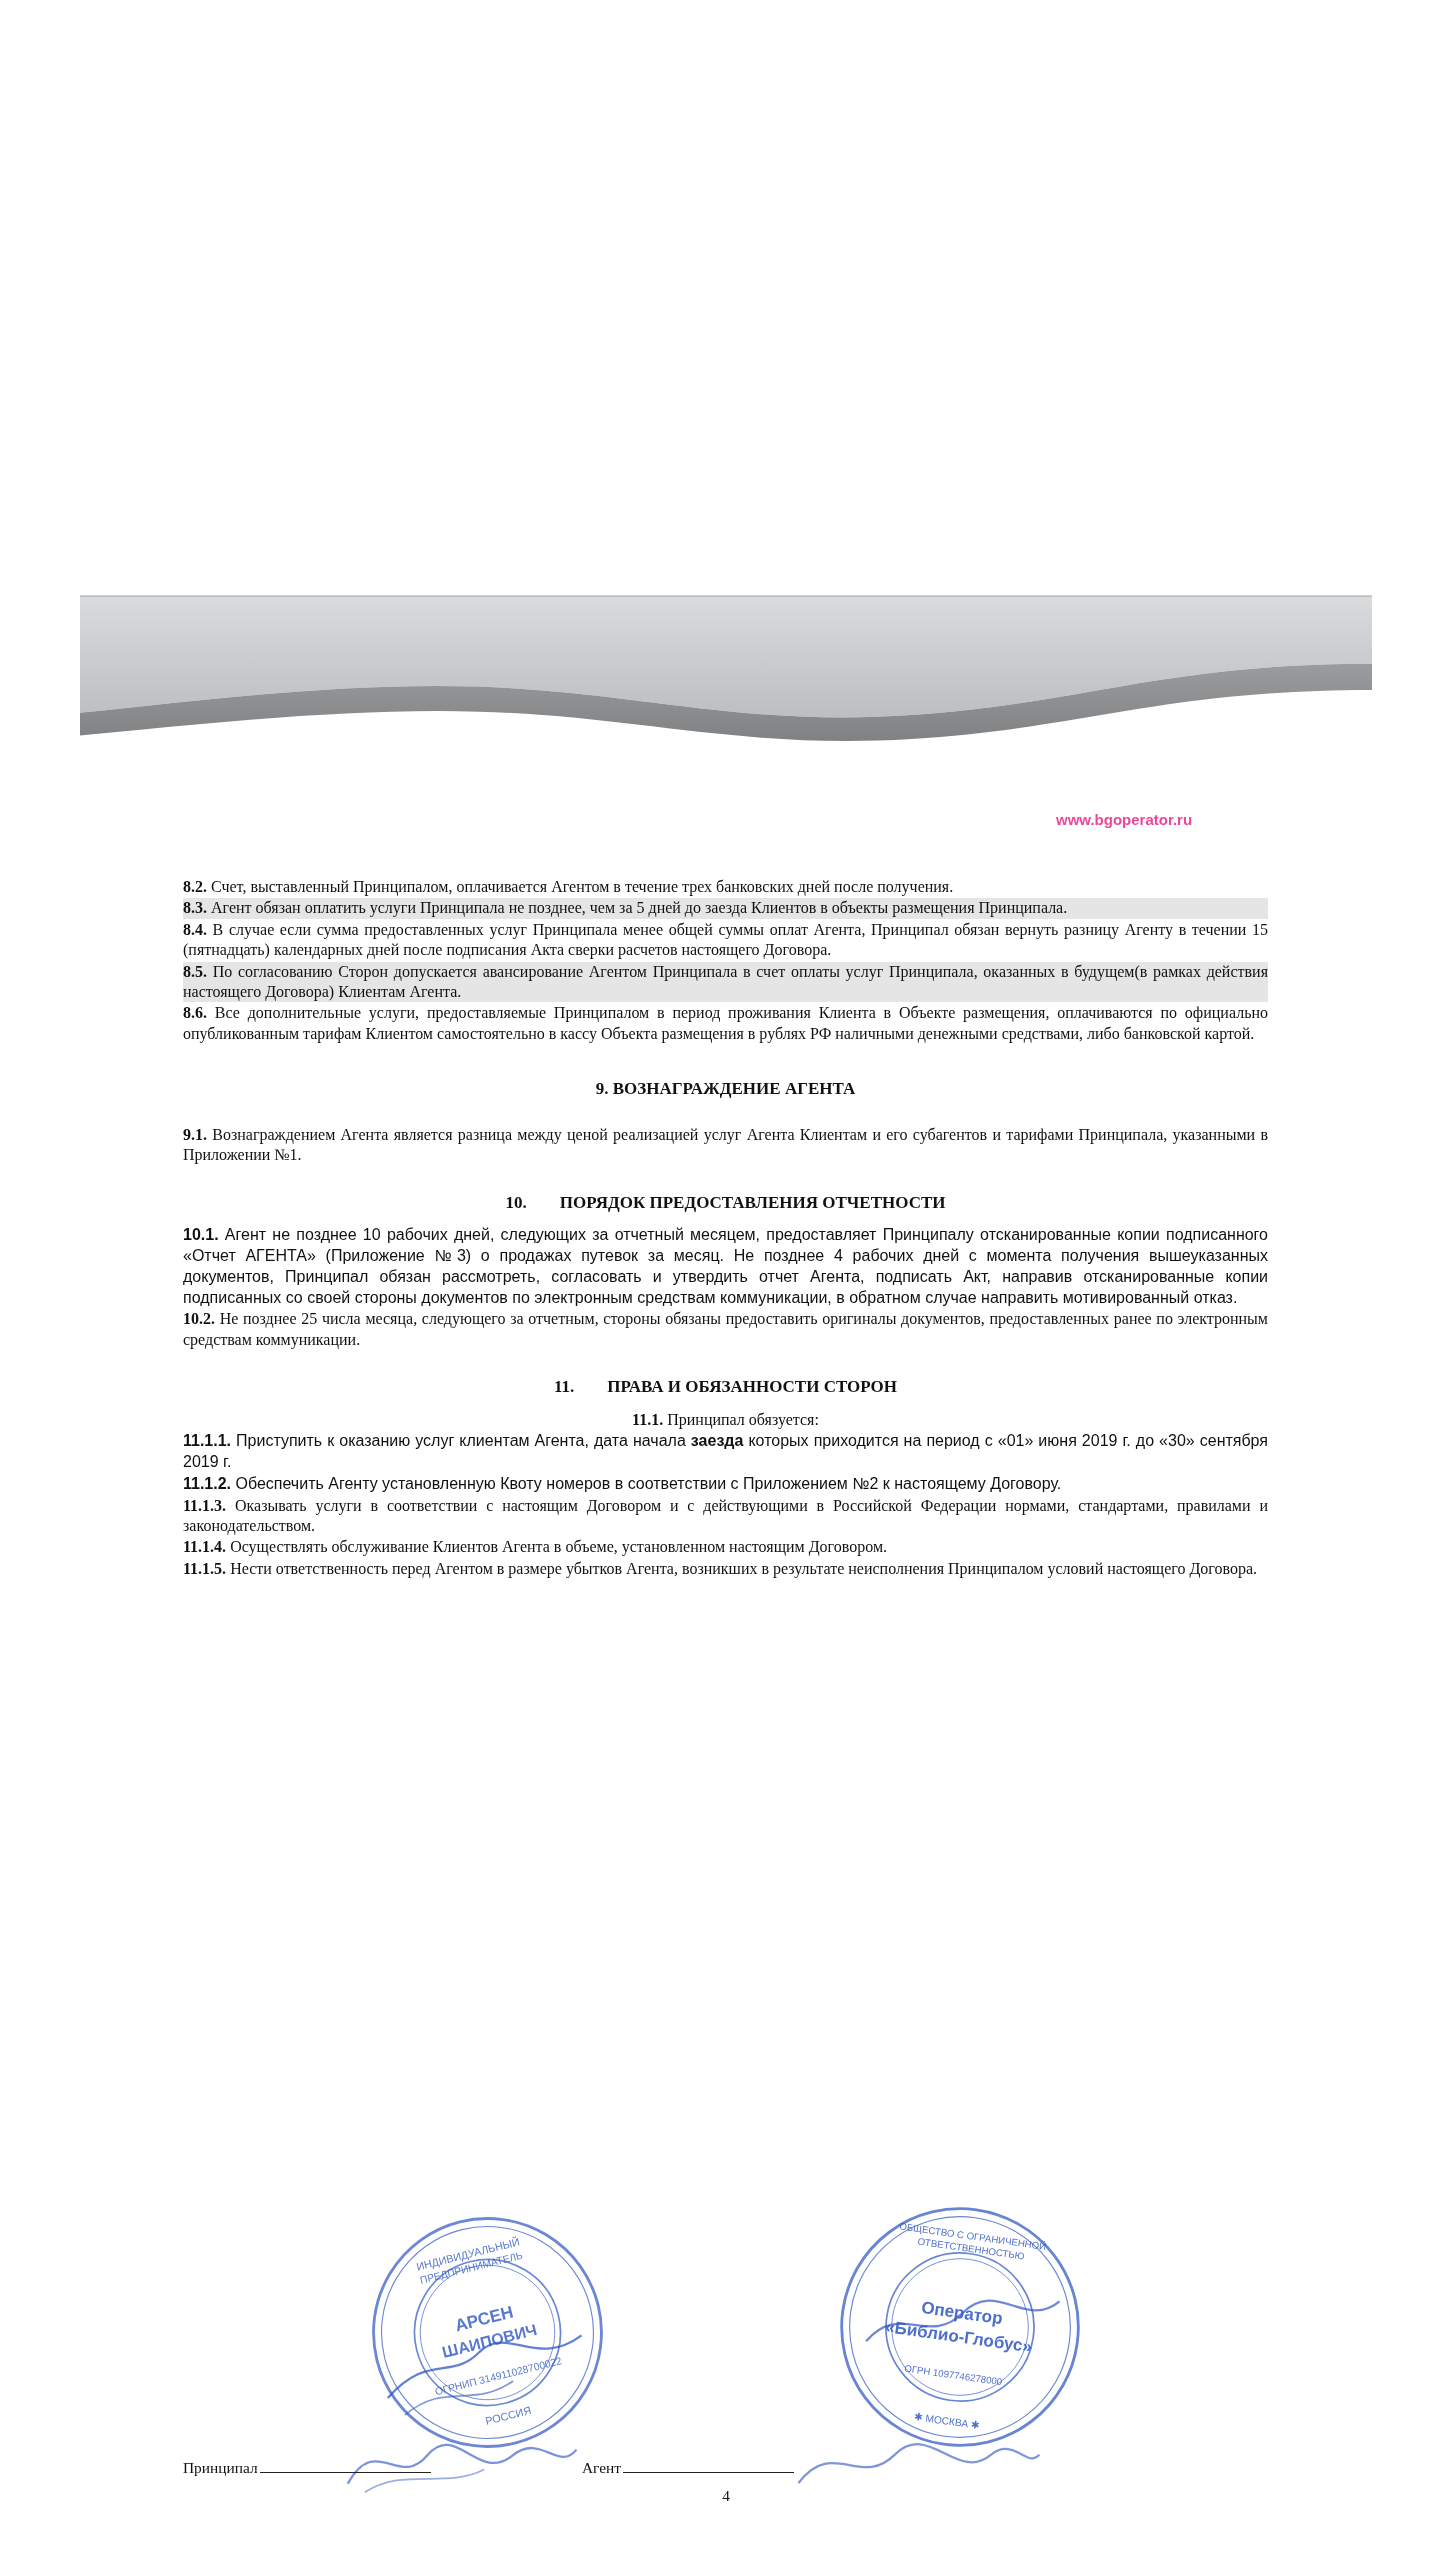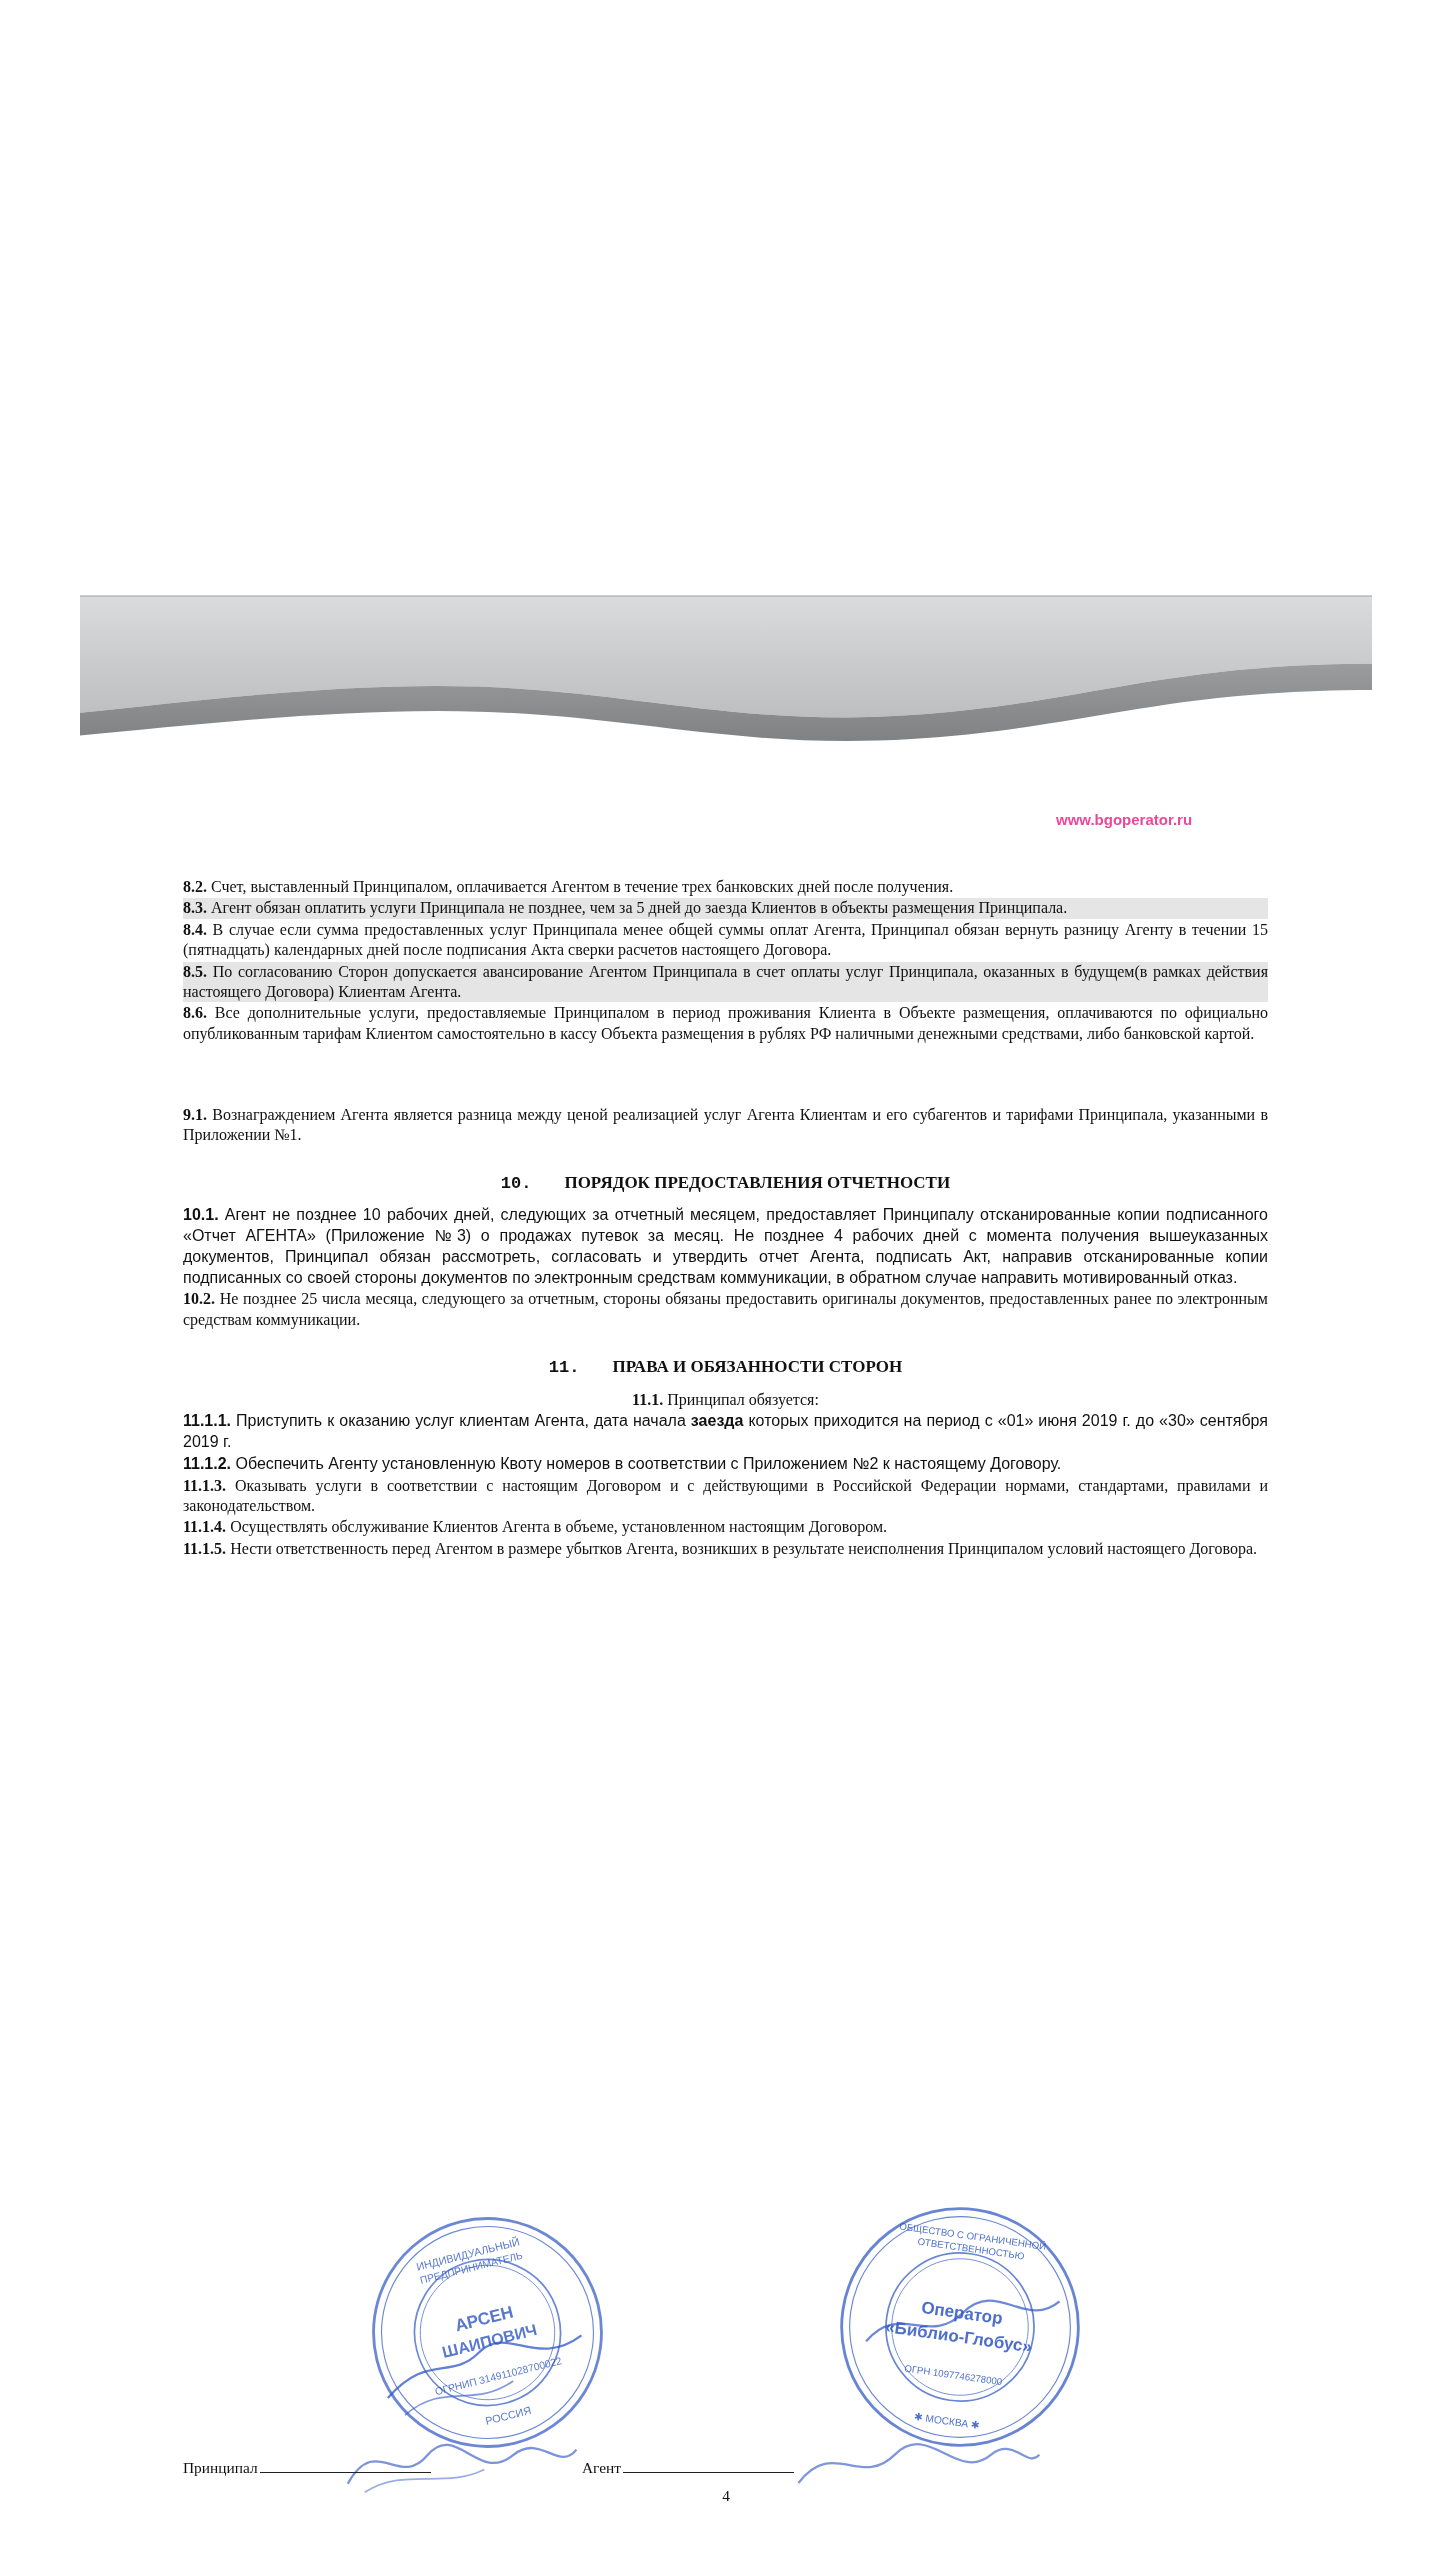--- a/index.html
+++ b/index.html
@@ -113,21 +113,21 @@
     font-weight: bold;
     font-size: 17px;
     margin: 0;
   }
   .heading-indent {
     text-align: center;
     font-weight: bold;
     font-size: 17px;
     margin: 0;
   }
-  .heading-indent .hnum { margin-right: 33px; font-family: Liberation Mono, monospace; }
+  .heading-indent .hnum { margin-right: 33px; }
   b { font-weight: bold; }
 
   
   #footer-sign {
     position: absolute;
     left: 183px;
     top: 2459px;
     width: 1085px;
     font-size: 15.4px;
     font-family: "Liberation Serif", serif;
@@ -206,20 +206,21 @@
     </p>
     <p class="para hl">
       <span class="num">8.5.</span><span> По согласованию Сторон допускается авансирование Агентом Принципала в счет оплаты услуг Принципала, оказанных в будущем(в рамках действия настоящего Договора) Клиентам Агента.</span>
     </p>
     <p class="para">
       <span class="num">8.6.</span><span> Все дополнительные услуги, предоставляемые Принципалом в период проживания Клиента в Объекте размещения, оплачиваются по официально опубликованным тарифам Клиентом самостоятельно в кассу Объекта размещения в рублях РФ наличными денежными средствами, либо банковской картой.</span>
     </p>
 
     <div class="spacer-lg"></div>
 
+    <p class="heading">9. ВОЗНАГРАЖДЕНИЕ АГЕНТА</p>
 
     <div class="spacer-md"></div>
 
     <p class="para">
       <span class="num">9.1.</span><span> Вознаграждением Агента является разница между ценой реализацией услуг Агента Клиентам и его субагентов и тарифами Принципала, указанными в Приложении №1.</span>
     </p>
 
     <div class="spacer-md"></div>
 
     <p class="heading-indent">

